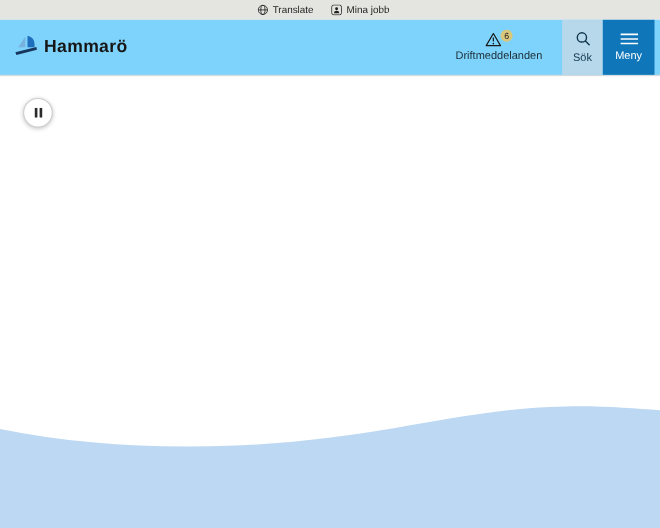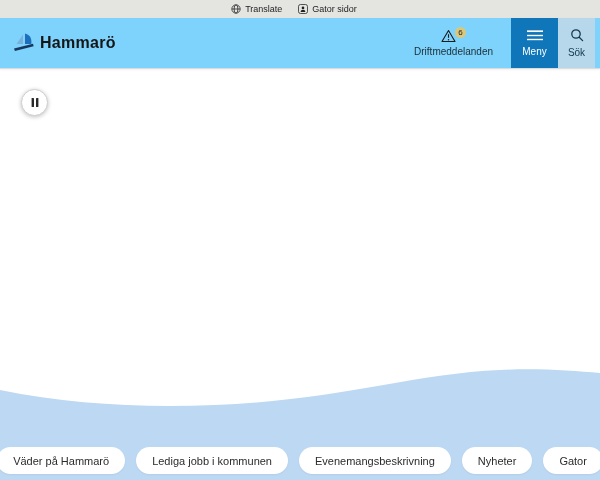--- a/index.html
+++ b/index.html
@@ -97,21 +97,21 @@
     <span>Translate</span>
   </div>
   <div class="topbar-link">
     <span>
       <svg width="10" height="10" viewBox="0 0 12 12">
         <rect x="0.6" y="0.6" width="10.8" height="10.8" rx="2.4" fill="none" stroke="#1f1f1f" stroke-width="0.9"></rect>
         <circle cx="6" cy="4.7" r="1.6" fill="#1f1f1f"></circle>
         <path d="M3.2 9.6 C3.2 7.8 4.4 7 6 7 C7.6 7 8.8 7.8 8.8 9.6 Z" fill="#1f1f1f"></path>
       </svg>
     </span>
-    <span>Gator sidor</span>
+    <span>Mina jobb</span>
   </div>
 </div>
 
 <div class="header">
   <div class="logo">
     <span>
       <svg width="22" height="19" viewBox="0 0 22 19">
         <path d="M3.5,12 L10,2.5 L10,12 Z" fill="#79b1dd"></path>
         <path d="M12,1.5 L14.5,2.5 C17.5,4 18.8,7 18.3,12 L12,12 Z" fill="#1d6fbe"></path>
         <path d="M1,16.5 L20,11.8 L20.6,14.2 L1.9,19 Z" fill="#17375f"></path>
@@ -129,57 +129,50 @@
           <path d="M7.5 1.5 L14 12.5 L1 12.5 Z" fill="none" stroke="#1a1a1a" stroke-width="1.1" stroke-linejoin="round"></path>
           <line x1="7.5" y1="5.2" x2="7.5" y2="8.8" stroke="#1a1a1a" stroke-width="1.1"></line>
           <circle cx="7.5" cy="10.7" r="0.75" fill="#1a1a1a"></circle>
         </svg>
       </span>
       <span class="badge">6</span>
     </span>
     <span class="drift-label">Driftmeddelanden</span>
   </div>
 
+  <button class="hdr-btn sok-btn">
+    <span>
+      <svg width="14" height="14" viewBox="0 0 14 14">
+        <circle cx="6" cy="6" r="4.2" fill="none" stroke="#12384e" stroke-width="1.3"></circle>
+        <line x1="9.2" y1="9.2" x2="12.6" y2="12.6" stroke="#12384e" stroke-width="1.3" stroke-linecap="round"></line>
+      </svg>
+    </span>
+    <span class="hdr-btn-label">Sök</span>
+  </button>
+
   <button class="hdr-btn meny-btn">
     <span>
       <svg width="16" height="11" viewBox="0 0 16 11">
         <line x1="0" y1="1.2" x2="16" y2="1.2" stroke="#ffffff" stroke-width="1.7"></line>
         <line x1="0" y1="5.5" x2="16" y2="5.5" stroke="#ffffff" stroke-width="1.4"></line>
         <line x1="0" y1="9.5" x2="16" y2="9.5" stroke="#ffffff" stroke-width="1.4"></line>
       </svg>
     </span>
     <span class="hdr-btn-label">Meny</span>
-  </button>
-
-  <button class="hdr-btn sok-btn">
-    <span>
-      <svg width="14" height="14" viewBox="0 0 14 14">
-        <circle cx="6" cy="6" r="4.2" fill="none" stroke="#12384e" stroke-width="1.3"></circle>
-        <line x1="9.2" y1="9.2" x2="12.6" y2="12.6" stroke="#12384e" stroke-width="1.3" stroke-linecap="round"></line>
-      </svg>
-    </span>
-    <span class="hdr-btn-label">Sök</span>
   </button>
 </div>
 
 <div class="hero">
 
   <button class="pause-btn">
     <span>
       <svg width="8" height="9" viewBox="0 0 8 9">
         <rect x="0.6" y="0" width="2.4" height="9" rx="0.6" fill="#2a2a2a"></rect>
         <rect x="5" y="0" width="2.4" height="9" rx="0.6" fill="#2a2a2a"></rect>
       </svg>
     </span>
   </button>
 
   <svg class="wave" width="600" height="120" viewBox="0 0 600 120">
     <path d="M0,30 C70,44 140,48 215,45 C340,40 410,14 500,10 C540,8 573,11 600,13 L600,120 L0,120 Z" fill="#bdd8f2"></path>
   </svg>
 
-  <div class="quicklinks">
-    <button class="pill">Väder på Hammarö</button>
-    <button class="pill">Lediga jobb i kommunen</button>
-    <button class="pill">Evenemangsbeskrivning</button>
-    <button class="pill">Nyheter</button>
-    <button class="pill">Gator</button>
-  </div>
 </div>
 
 </body></html>

